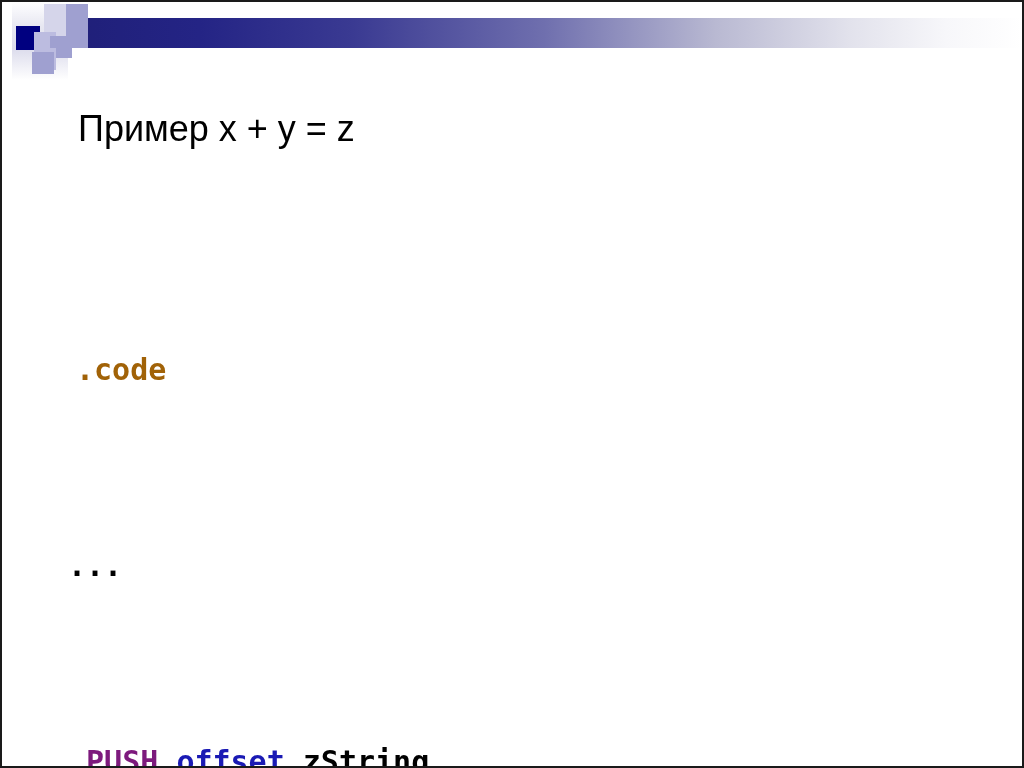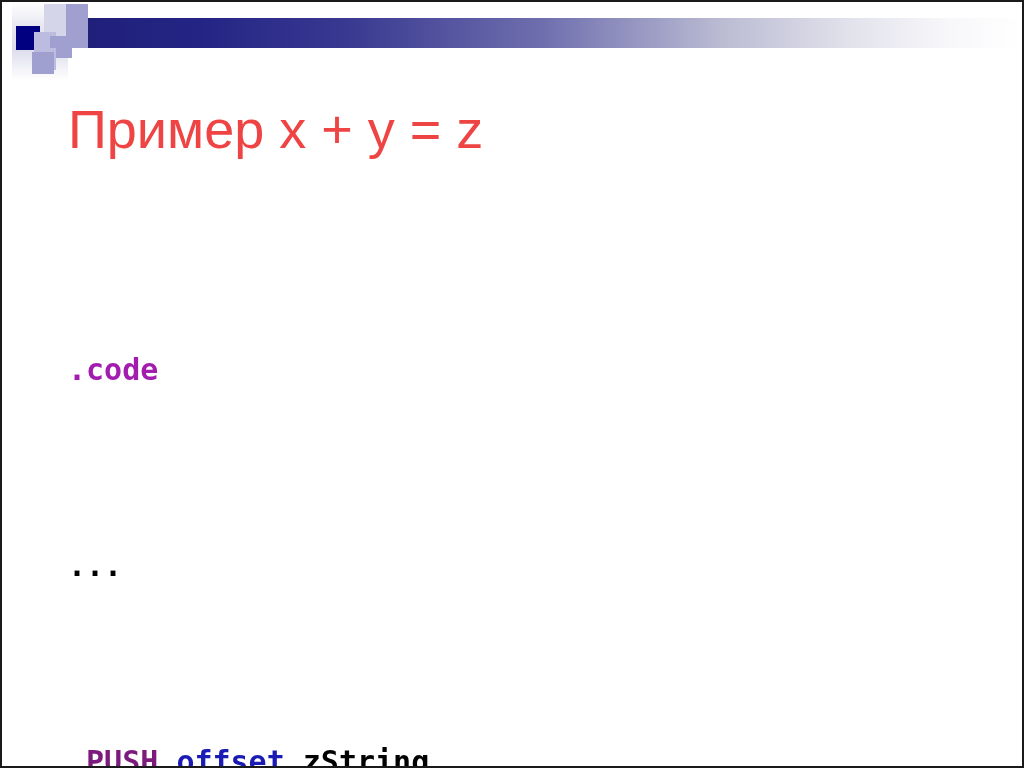--- a/index.html
+++ b/index.html
@@ -71,26 +71,26 @@
     position: absolute;
   }
   .sq-navy      { background: #000080; }
   .sq-peri      { background: #9fa0d0; }
   .sq-peri-soft { background: #bcbce0; }
   .sq-peri-pale { background: #d5d5ea; }
 
   
   #title {
     position: absolute;
-    left: 66px;
+    left: 76px;
     top: 96px;
     width: 900px;
-    color: #ef4444;
+    color: #000000;
     font-family: "Liberation Sans", sans-serif;
-    font-size: 54px;
+    font-size: 36px;
     font-weight: 400;
     line-height: 62px;
     letter-spacing: 0px;
     white-space: nowrap;
   }
 
   
   #code {
     position: absolute;
     left: 66px;
@@ -99,21 +99,21 @@
     font-size: 30px;
     font-weight: bold;
     line-height: 49px;
     white-space: pre;
     color: #000000;
   }
   #code .line {
     white-space: pre;
     height: 49px;
   }
-  .tok-directive { color: #a21caf; }
+  .tok-directive { color: #a16207; margin-left: 8px; }
   .tok-ellipsis  { color: #000000; }
   .tok-mnemonic  { color: #7d1a7d; }
   .tok-keyword   { color: #1a1ab4; }
   .tok-operand   { color: #000000; }
 </style>
 </head>
 <body>
 
 <div id="slide">
 

